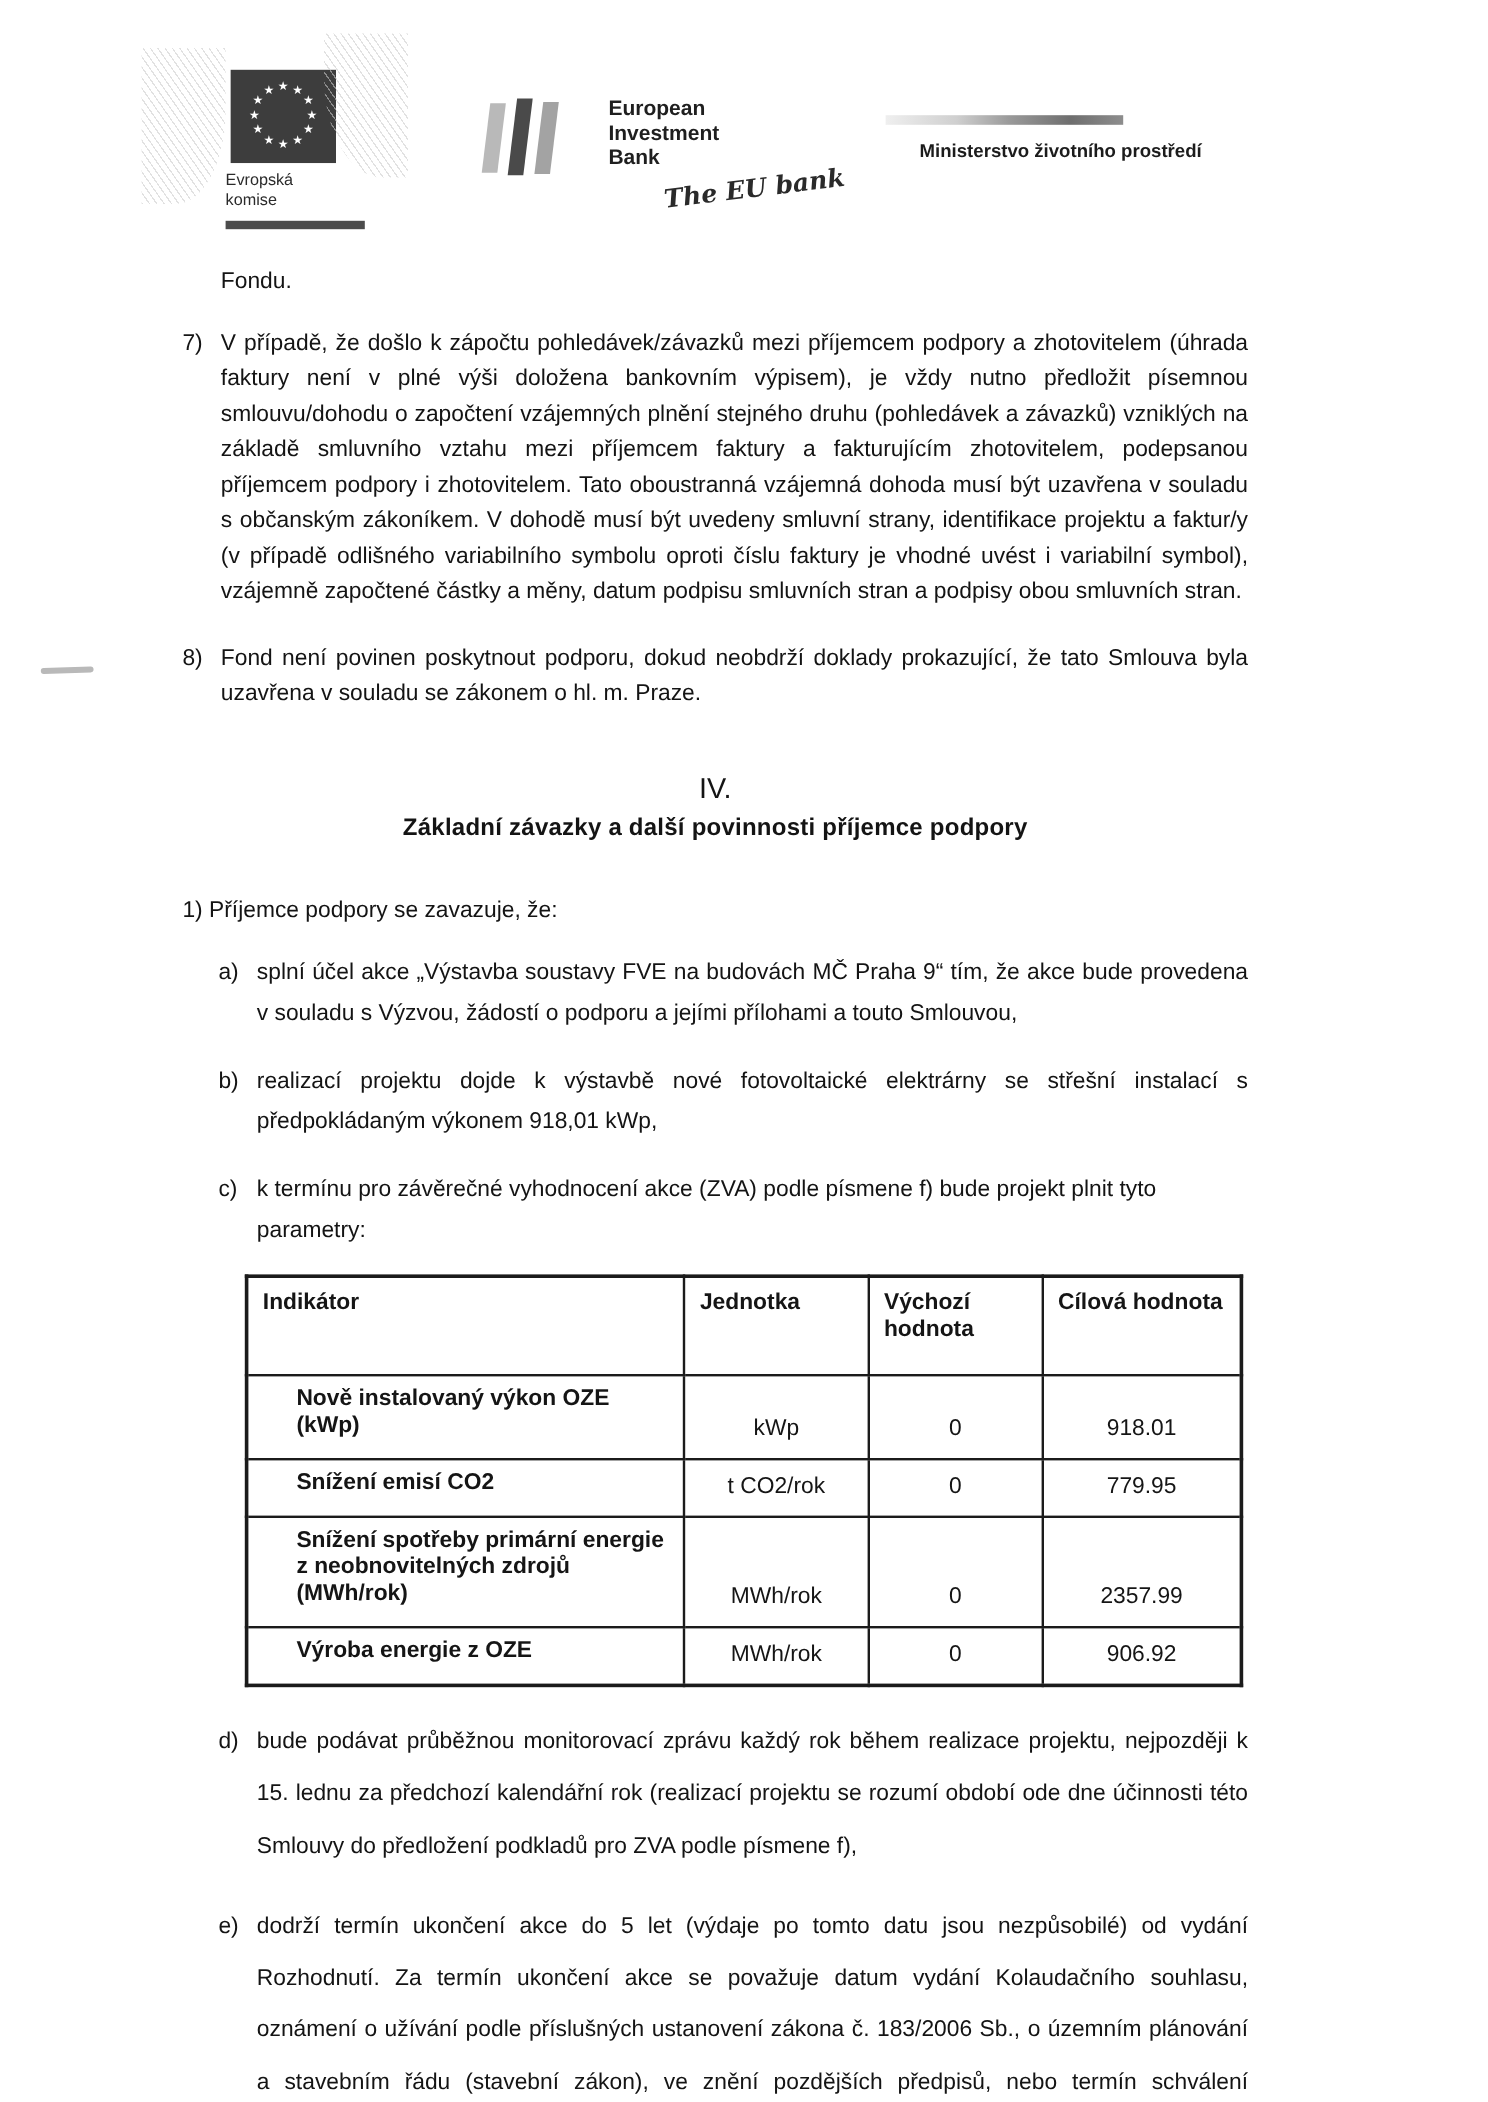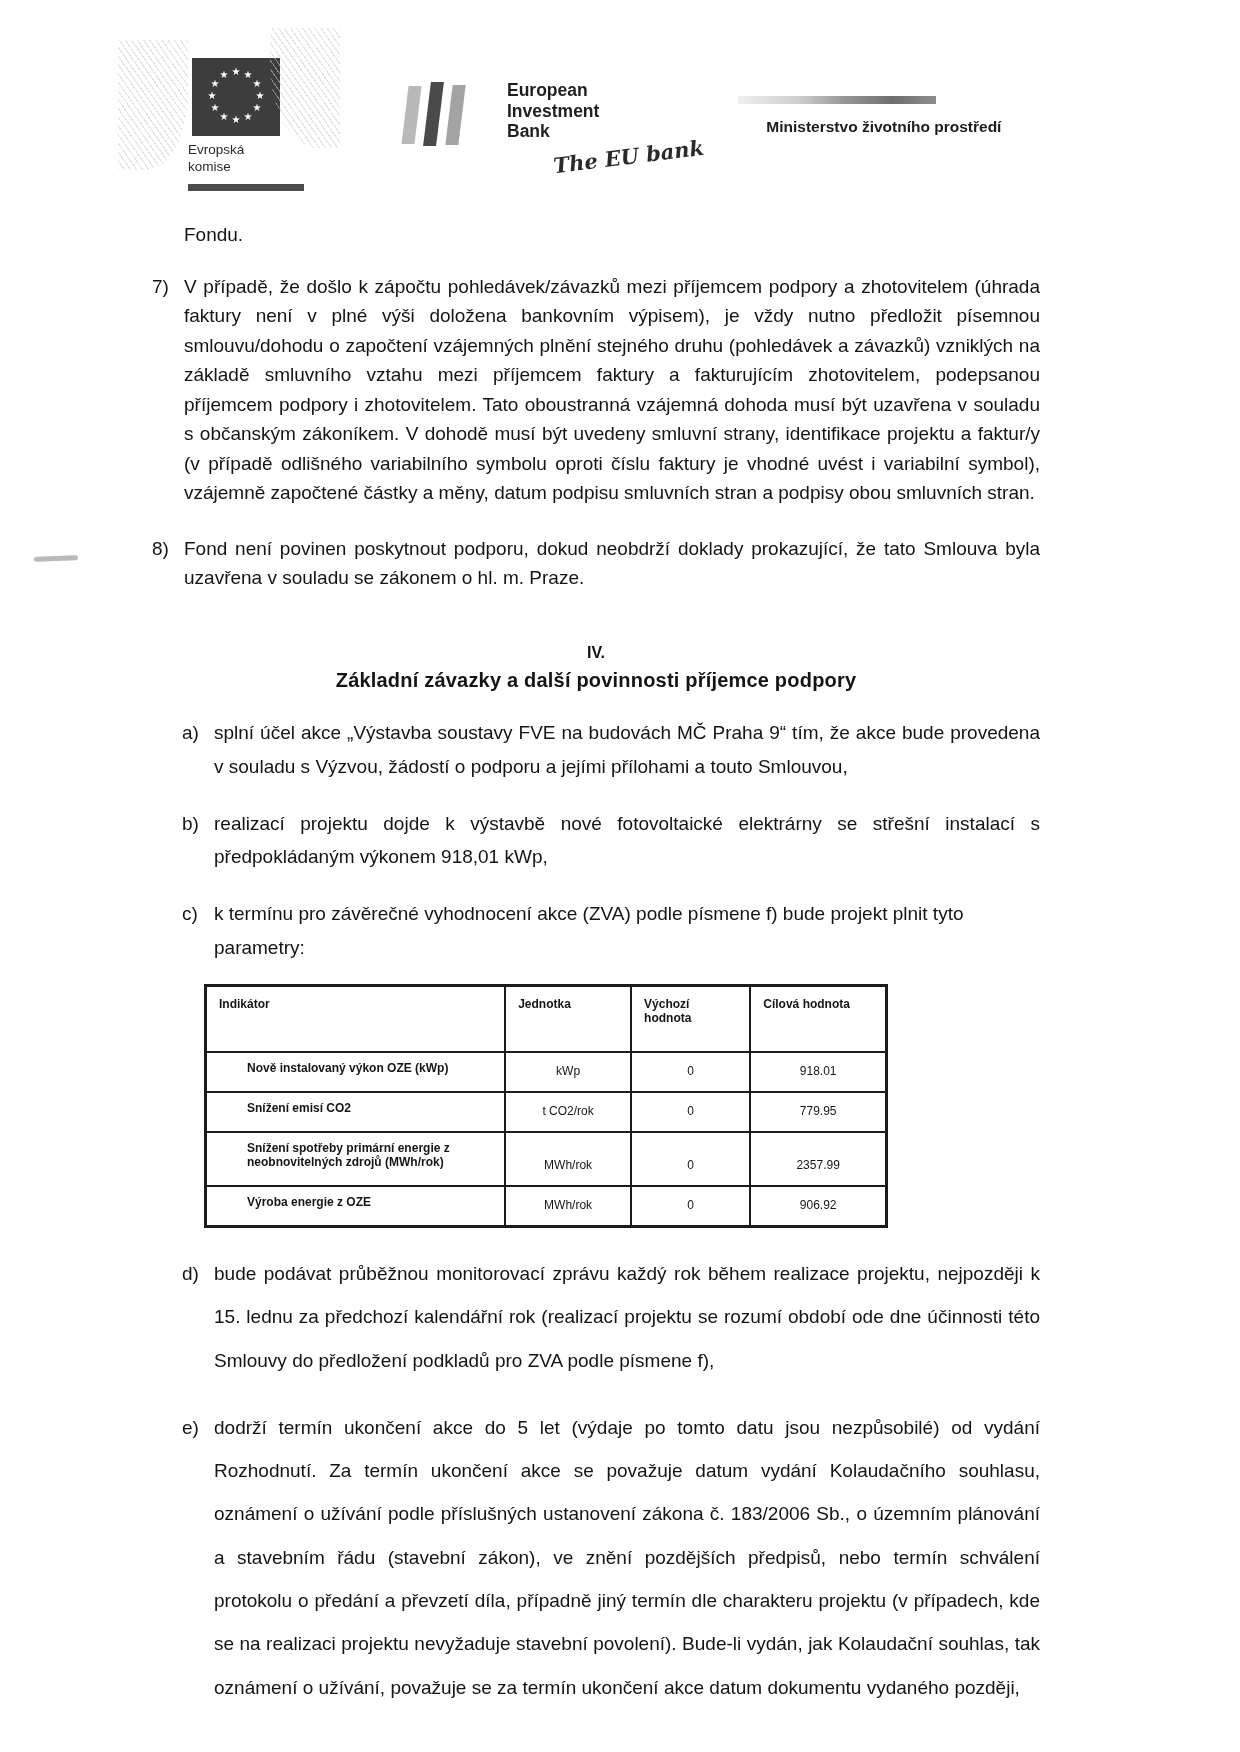--- a/index.html
+++ b/index.html
@@ -42,33 +42,33 @@
              color:#a9a9a9; white-space:nowrap;}
 
   
   .cont{margin:26px 0 16px 32px; font-size:19px;}
   .num-item{display:flex; margin-top:26px; font-size:19px; line-height:1.55;}
   .num-item .marker{flex:none; width:32px;}
   .num-item .txt{flex:1;}
   .just{text-align:justify;}
 
   .sec{margin-top:52px; text-align:center;}
-  .sec-num{font-size:16px; font-weight:bold;}
+  .sec-num{font-size:24px; font-weight:normal;}
   .sec-title{font-size:20px; font-weight:bold; margin-top:7px; letter-spacing:.2px;}
 
   .clause{margin:46px 0 0 0; font-size:19px;}
 
   .sub-item{display:flex; margin:24px 0 0 30px; font-size:19px; line-height:1.75;}
   .sub-item .marker{flex:none; width:32px;}
   .sub-item .txt{flex:1;}
   .sub-item.spaced{line-height:2.28;}
 
   
-  table.params{border-collapse:collapse; margin:20px 0 0 52px; width:684px;
-               font-size:12px; color:#151515;}
+  table.params{border-collapse:collapse; margin:20px 0 0 52px; width:832px;
+               font-size:19px; color:#151515;}
   table.params, table.params td, table.params th{border:2px solid #1b1b1b;}
   table.params{border-width:3px;}
   th.h{font-weight:bold; text-align:left; vertical-align:top; padding:10px 10px 26px 12px;}
   td.ind{vertical-align:top; padding:8px 10px 16px 40px;font-weight:bold;}
   td.val{vertical-align:bottom; text-align:center; padding:6px 8px 13px 8px;}
   col.c1{width:44%;} col.c2{width:18.5%;} col.c3{width:17.5%;} col.c4{width:20%;}
 
   .artifact{position:absolute; left:34px; top:556px; width:44px; height:5px;
             background:#b9b9b9; border-radius:3px; transform:rotate(-2deg);}
 </style>
@@ -139,20 +139,21 @@
     <div class="num-item">
       <span class="marker">8)</span>
       <span class="txt just">Fond není povinen poskytnout podporu, dokud neobdrží doklady prokazující, že tato Smlouva byla uzavřena v souladu se zákonem o hl. m. Praze.</span>
     </div>
 
     <div class="sec">
       <div class="sec-num">IV.</div>
       <div class="sec-title">Základní závazky a další povinnosti příjemce podpory</div>
     </div>
 
+    <p class="clause">1) Příjemce podpory se zavazuje, že:</p>
 
     <div class="sub-item">
       <span class="marker">a)</span>
       <span class="txt just">splní účel akce „Výstavba soustavy FVE na budovách MČ Praha 9“ tím, že akce bude provedena v souladu s Výzvou, žádostí o podporu a jejími přílohami a touto Smlouvou,</span>
     </div>
     <div class="sub-item">
       <span class="marker">b)</span>
       <span class="txt just">realizací projektu dojde k výstavbě nové fotovoltaické elektrárny se střešní instalací s předpokládaným výkonem 918,01 kWp,</span>
     </div>
     <div class="sub-item">

